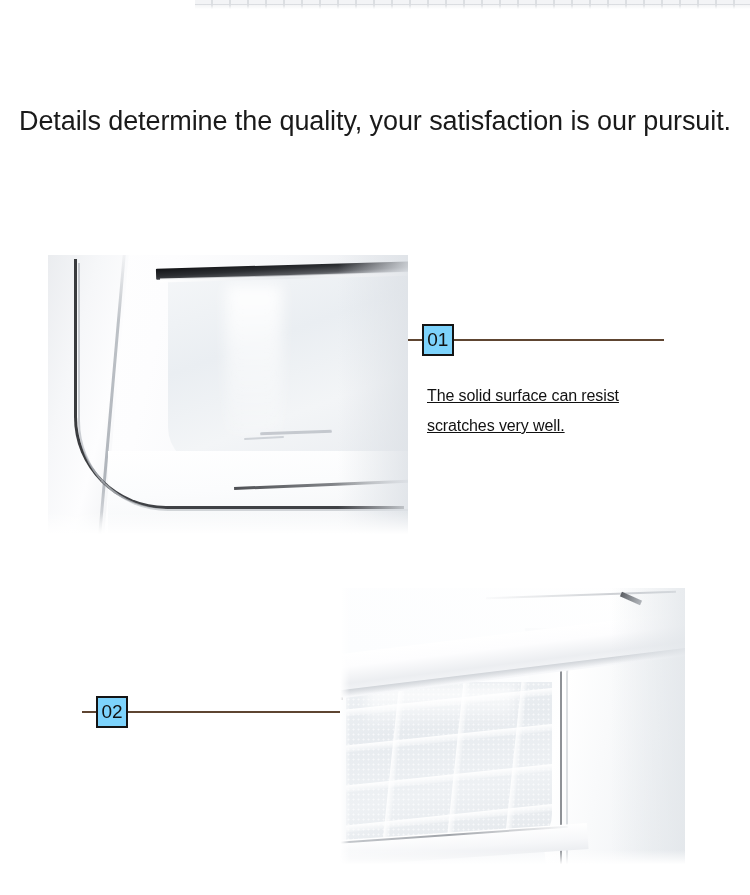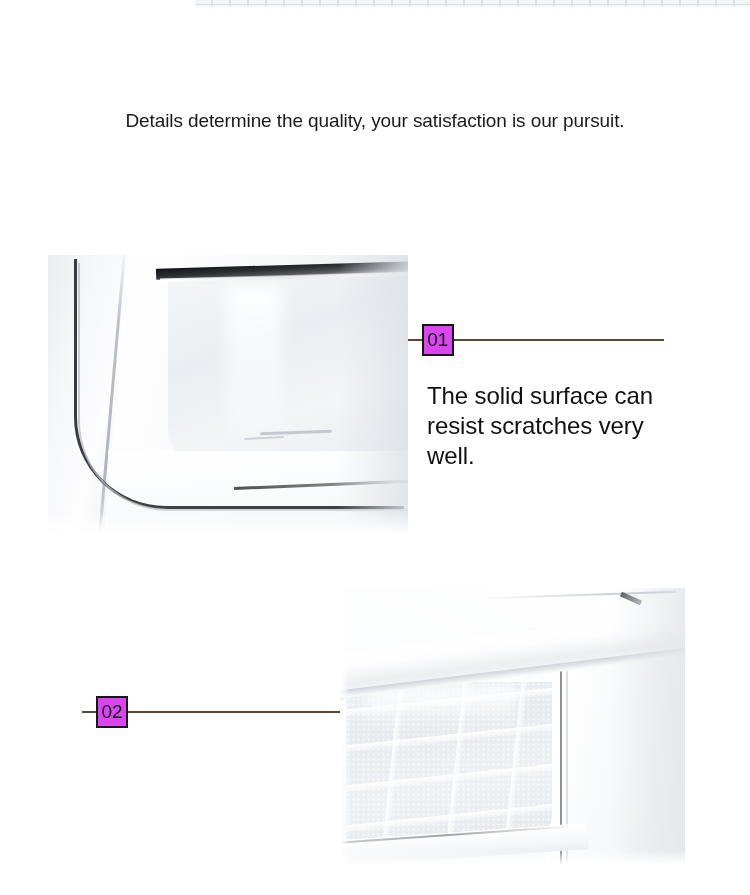--- a/index.html
+++ b/index.html
@@ -58,21 +58,21 @@
   }
   .page-title {
     font-size: 45px;
     line-height: 56px;
     font-weight: 400;
     color: #000000;
     letter-spacing: -0.2px;
   }
   .page-subtitle {
     margin-top: 16px;
-    font-size: 19px;
+    font-size: 27px;
     line-height: 26px;
     font-weight: 400;
     color: #1a1a1a;
     letter-spacing: -0.1px;
   }
 
   
   .photo {
     position: absolute;
     overflow: hidden;
@@ -436,36 +436,37 @@
     align-items: center;
     height: 26px;
   }
   .rule {
     height: 2px;
     background: #5e4531;
   }
   .rule-stub { width: 14px; }
   .badge {
     border: 2px solid #141414;
-    background: #d946ef;
+    background: #7dd3fc;
     font-size: 19px;
     line-height: 19px;
     color: #111111;
     padding: 4px 3px 5px 3px;
     min-width: 32px;
     text-align: center;
     letter-spacing: 0px;
     z-index: 2;
   }
   .callout-body {
-    font-size: 24px;
+    font-size: 16px;
     line-height: 30px;
     color: #111111;
     letter-spacing: -0.1px;
     white-space: pre-line;
+    text-decoration: underline;
   }
 
   #callout-one { left: 408px; top: 327px; width: 256px; }
   #callout-one .rule-long { width: 212px; }
   #callout-one .callout-body { margin-top: 28px; margin-left: 19px; width: 230px; }
 
   #callout-two { left: 82px; top: 699px; width: 262px; }
   #callout-two .rule-long { width: 212px; }
   #callout-two .callout-body { margin-top: 26px; margin-left: -19px; width: 282px; }
 </style>

